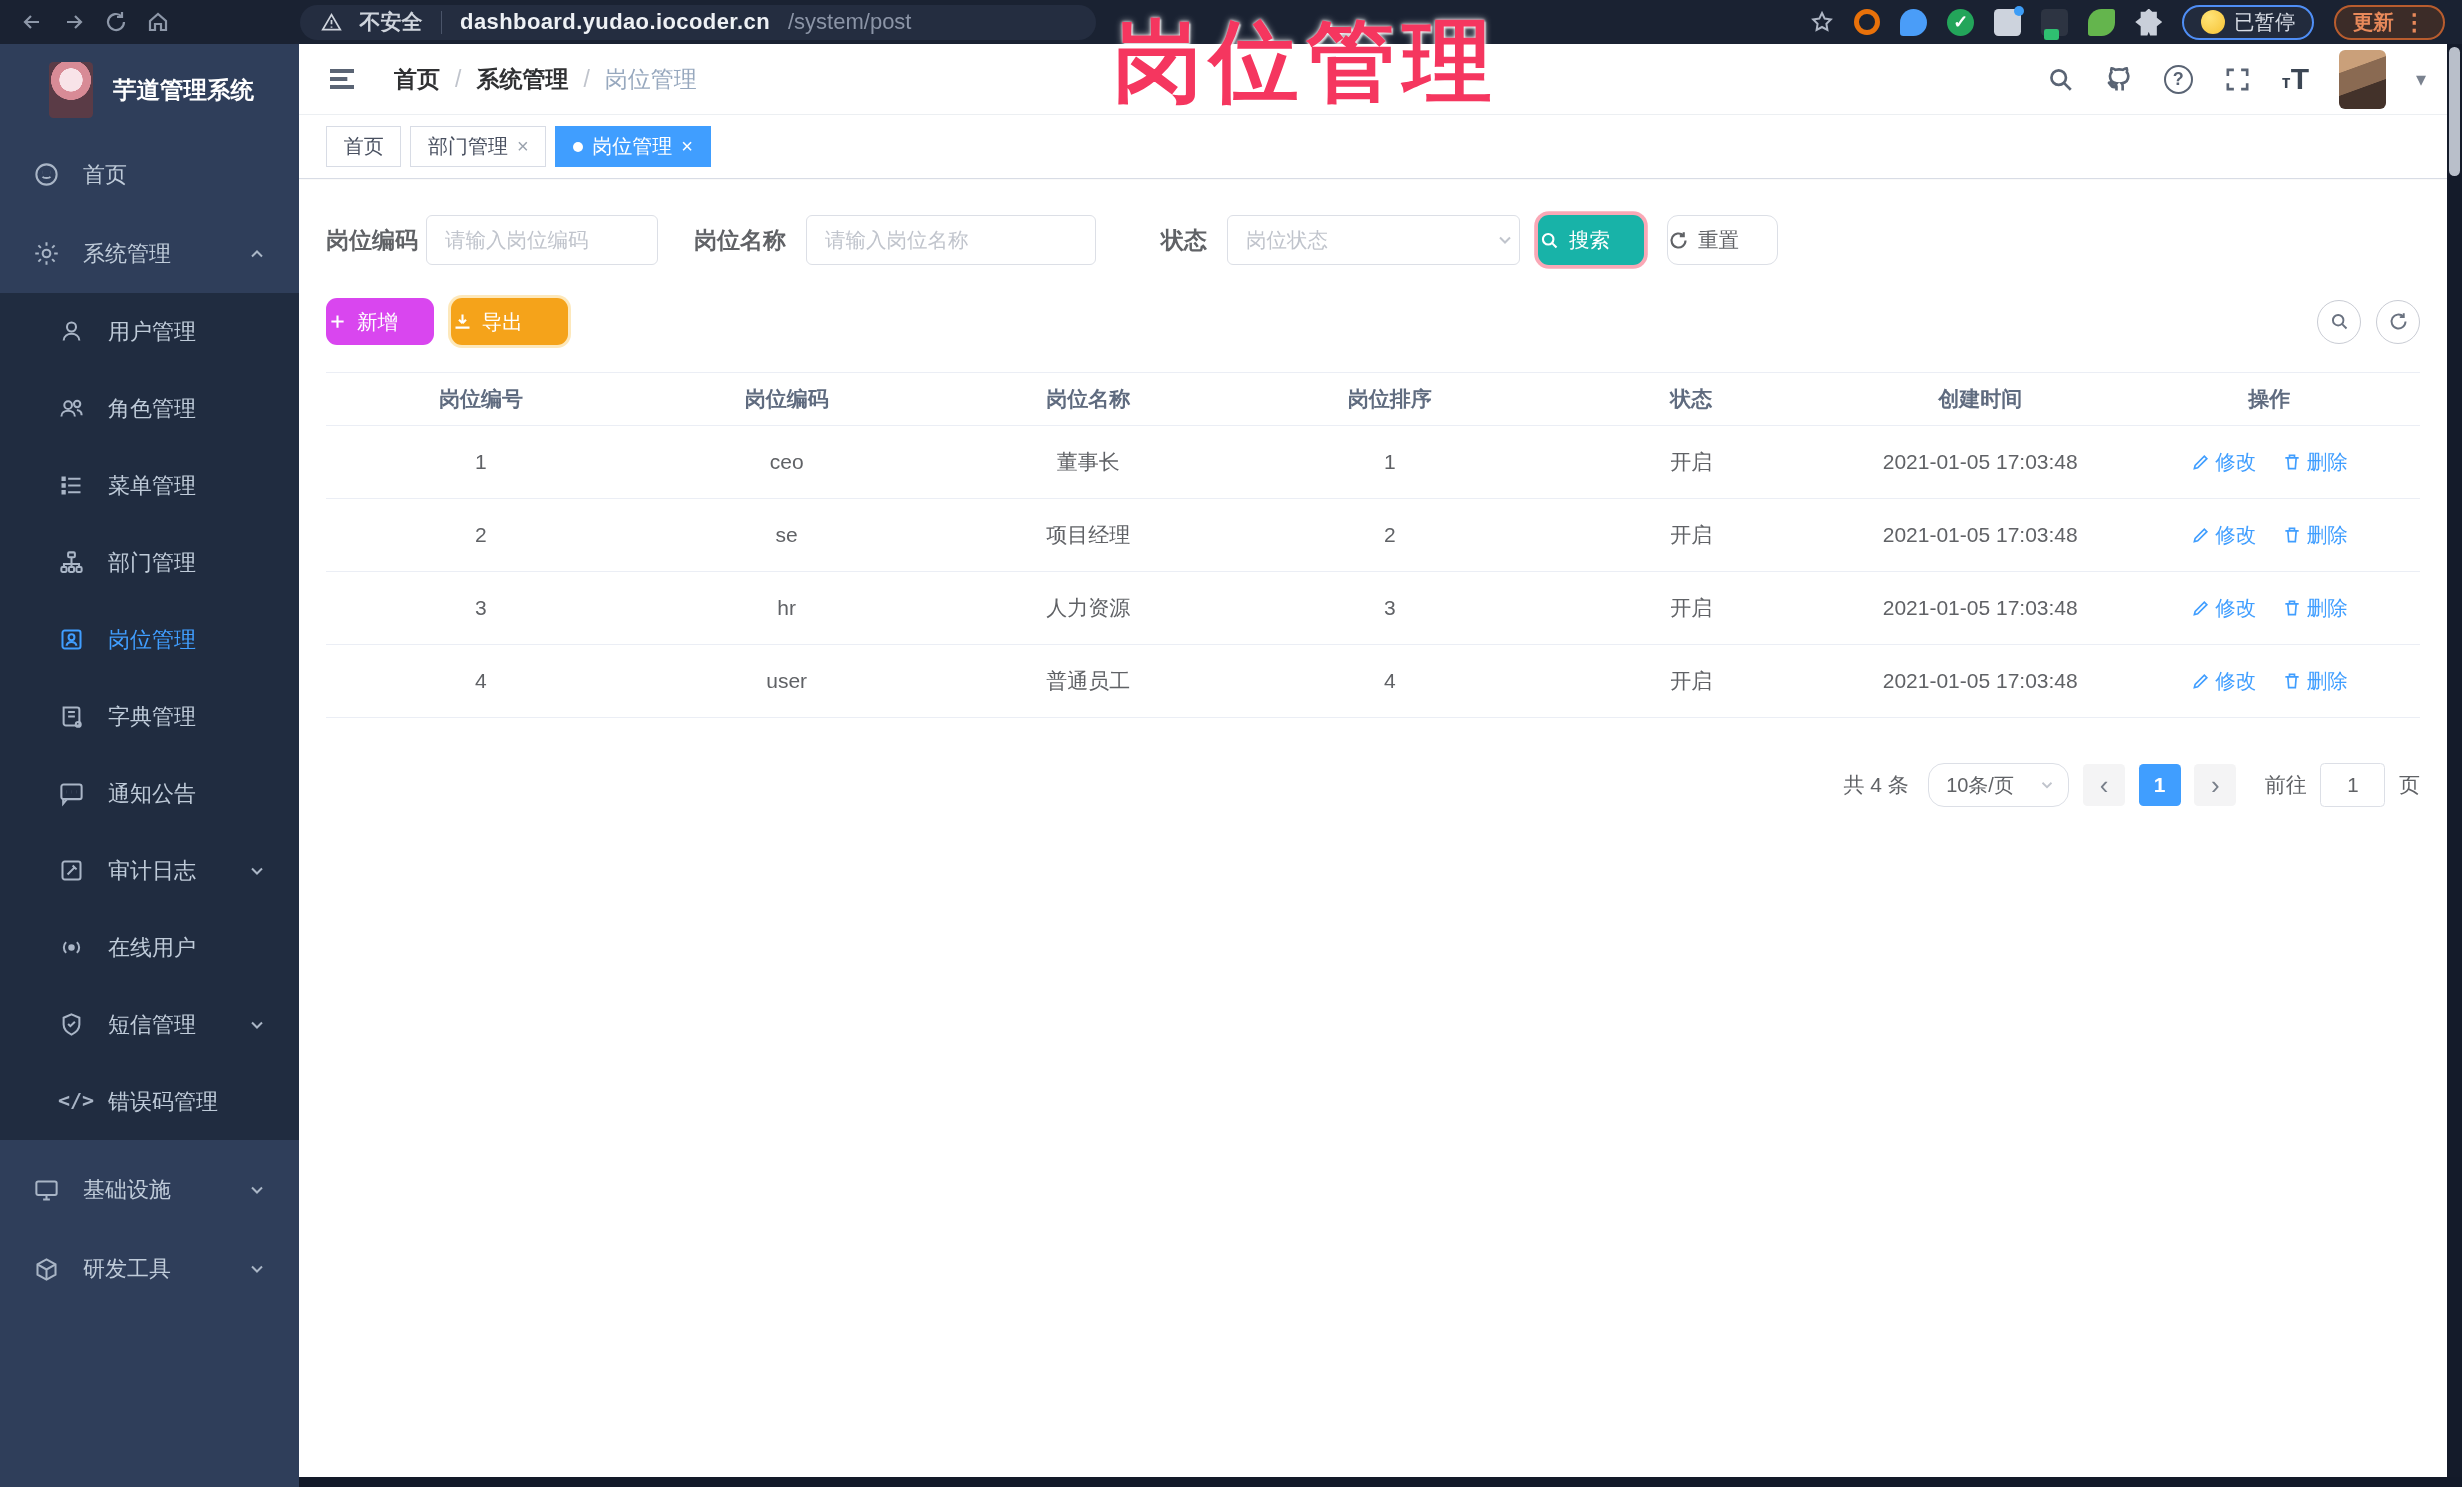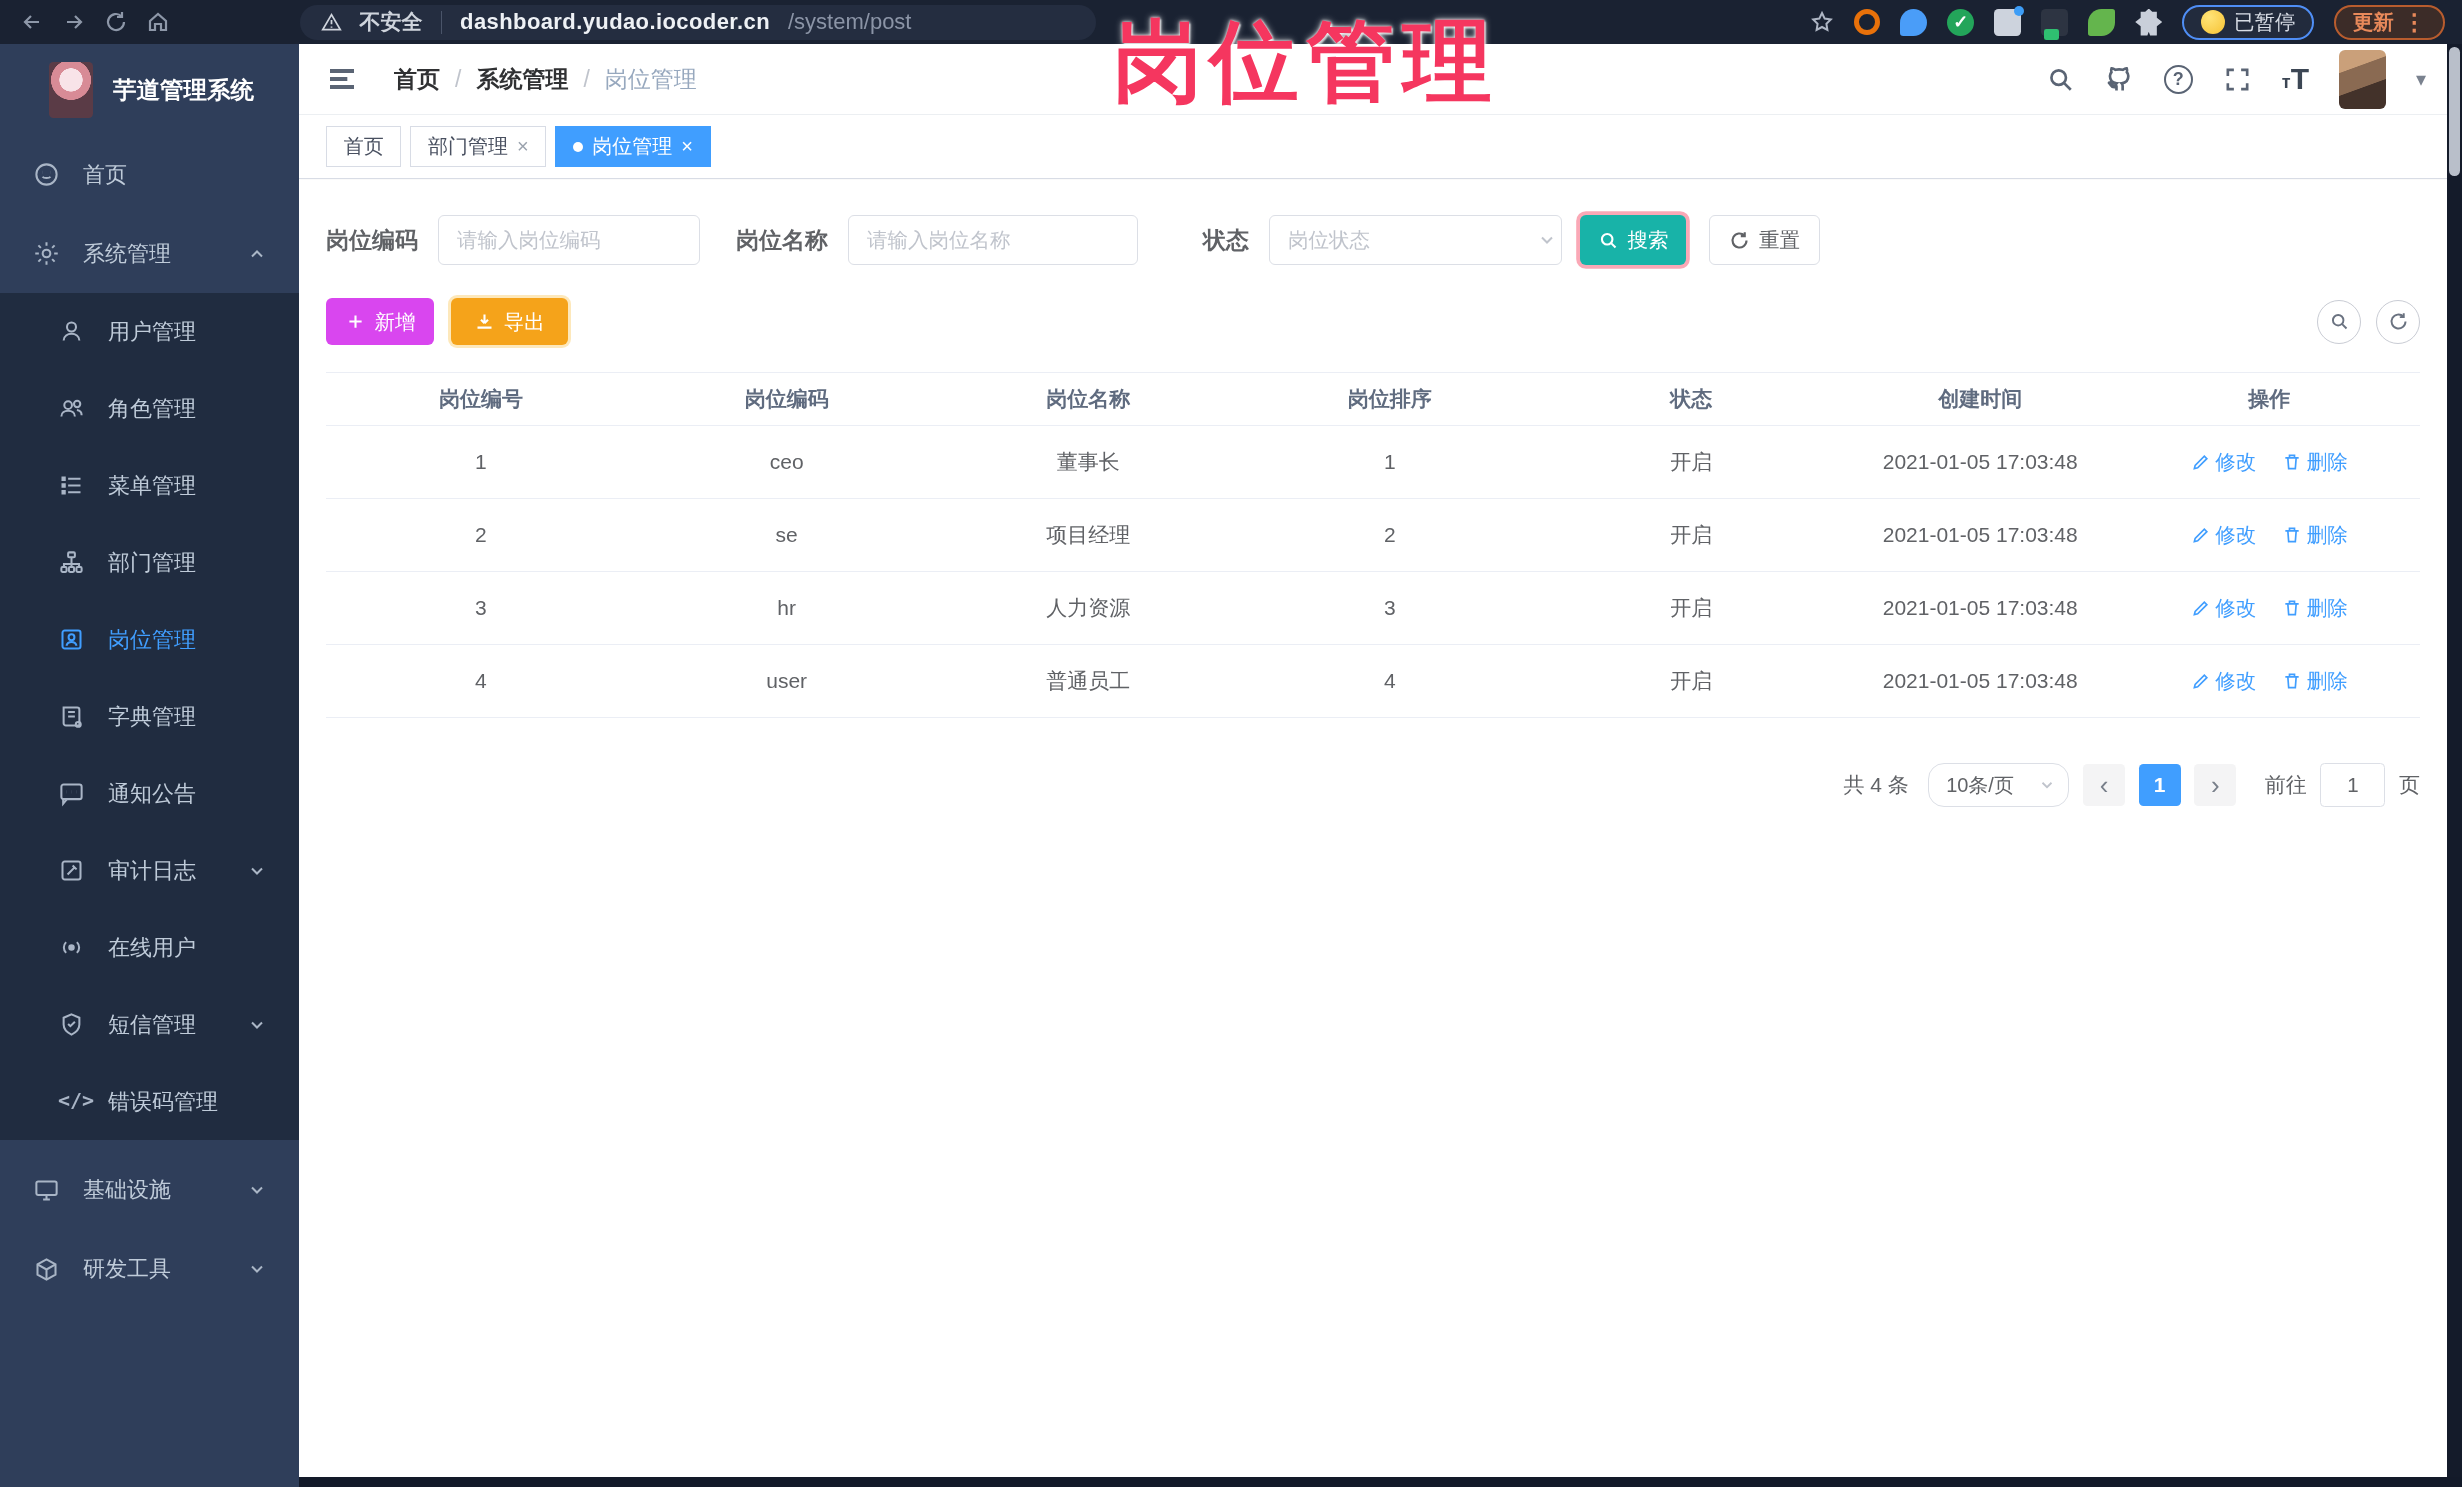--- a/index.html
+++ b/index.html
@@ -116,21 +116,21 @@
   .content { position:absolute; left:299px; top:180px; right:15px; bottom:10.6px; background:#ffffff; padding:35px 27px 0 27px; }
 
   .filter-row { display:flex; align-items:center; }
   .f-label { font-size:23px; font-weight:700; color:#606266; }
   .f-input { height:50px; border:0.8px solid #dcdfe6; border-radius:6px; padding:0 18px;
     font-size:20.5px; color:#606266; font-family:"Liberation Sans",sans-serif; outline:none; }
   .f-input::placeholder { color:#c0c4cc; }
   .f-select { height:50px; border:0.8px solid #dcdfe6; border-radius:6px; padding:0 4px 0 18px;
     display:flex; align-items:center; justify-content:space-between; font-size:20.5px; color:#c0c4cc; background:#fff; cursor:pointer; }
   .f-select .chev2 svg { width:20px; height:20px; stroke:#c0c4cc; stroke-width:2.4; fill:none; }
-  .btn { height:50px; border-radius:6px; display:inline-flex; align-items:center; justify-content:center;
+  .btn { height:50px; border-radius:11px; display:inline-flex; align-items:center; justify-content:flex-start;
     gap:9px; font-size:20.5px; cursor:pointer; border:0.8px solid transparent; }
   .btn svg { width:21px; height:21px; stroke:currentColor; stroke-width:2.4; fill:none; }
   .btn-search { background:#18b3a8; color:#fff; width:106px; box-shadow:0 0 0 3.8px rgba(244,63,94,.45); }
   .btn-reset { background:#fff; color:#606266; border-color:#dcdfe6; width:111px; }
 
   .toolbar-row { display:flex; align-items:center; margin-top:33px; }
   .btn-add { background:#d946ef; color:#fff; width:108px; height:47px; }
   .btn-export { background:#f5a31a; color:#fff; width:117px; height:47px; margin-left:16.7px; box-shadow:0 0 0 3px rgba(250,190,60,.35); }
   .circle-btn { width:44px; height:44px; border-radius:50%; border:0.8px solid #c9ccd4; background:#fff;
     display:flex; align-items:center; justify-content:center; color:#6a7280; cursor:pointer; }
@@ -456,21 +456,21 @@
     <span class="tag-dot"></span>
     <span>岗位管理</span>
     <span class="close">×</span>
   </span>
 </div>
 
 <main class="content">
 
   <div class="filter-row">
     <span class="f-label">岗位编码</span>
-    <input class="f-input" style="width: 262px; margin-left: 20px;" placeholder="请输入岗位编码">
+    <input class="f-input" style="width: 232px; margin-left: 8px;" placeholder="请输入岗位编码">
     <span class="f-label" style="margin-left:36px;">岗位名称</span>
     <input class="f-input" style="width: 290px; margin-left: 20px;" placeholder="请输入岗位名称">
     <span class="f-label" style="margin-left:65px;">状态</span>
     <span class="f-select" style="width:293px; margin-left:20px;">
       <span>岗位状态</span>
       <span class="chev2">
         <svg viewBox="0 0 24 24">
             <path d="M6 9l6 6 6-6"></path>
           </svg>
         </span>

